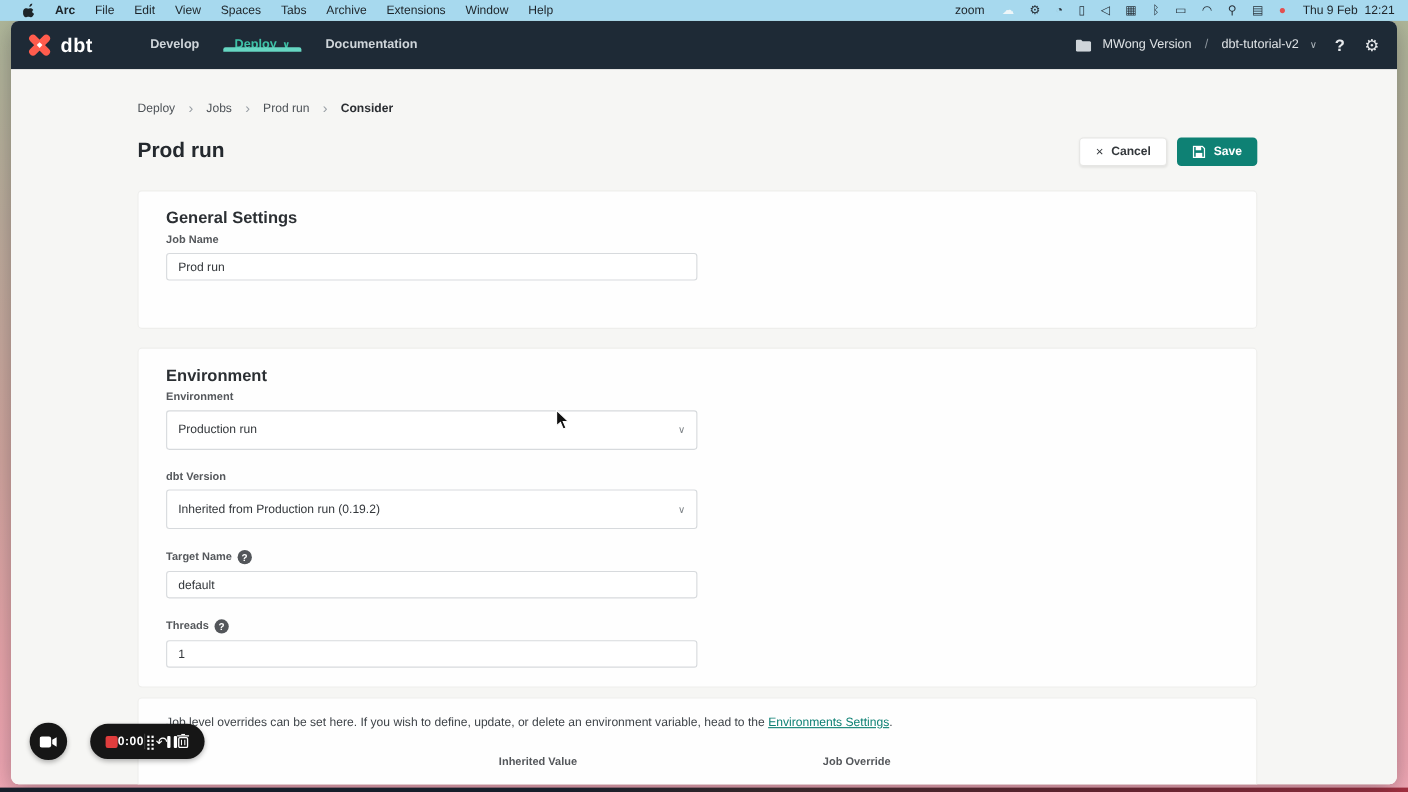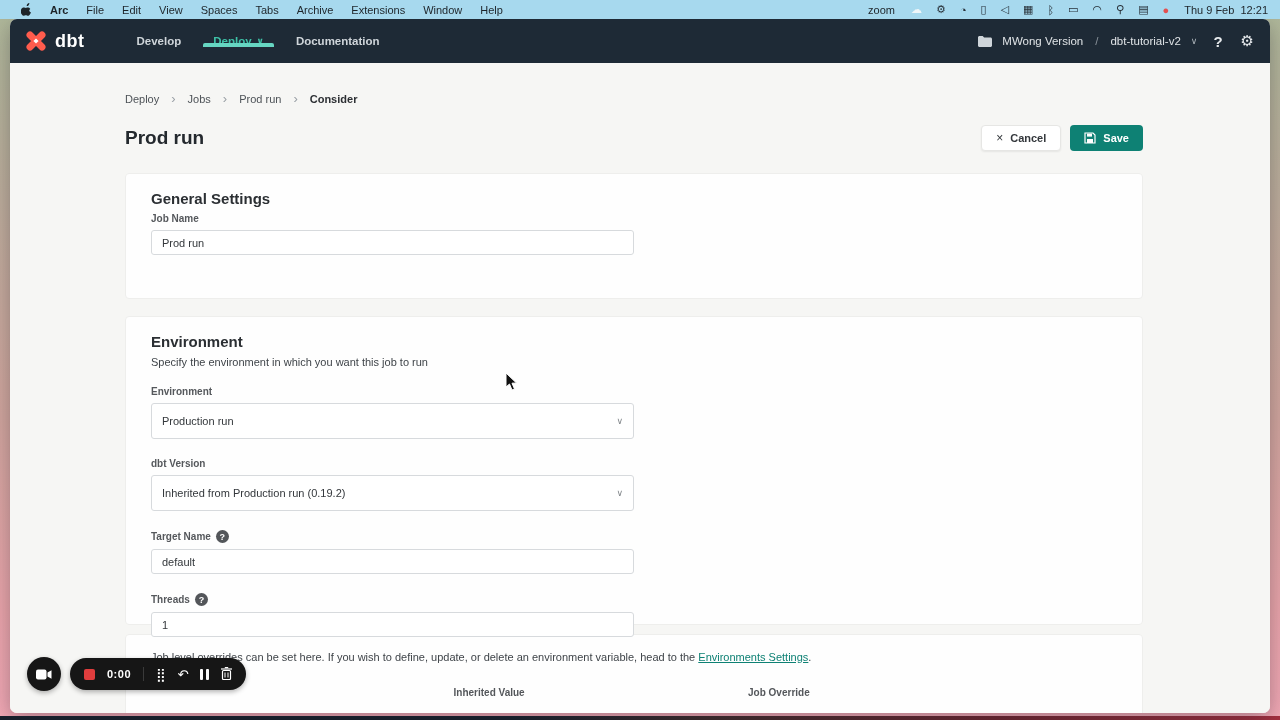--- a/index.html
+++ b/index.html
@@ -78,21 +78,21 @@
   .ev-table{ margin-top:10px; }
   .ev-head{ display:grid; grid-template-columns:20% 30% 30% 20%; font-size:10px; font-weight:700; color:#54575b; padding:6px 0; }
   .ev-head .hcell{ text-align:center; }
 
   
   .dock-strip{ position:absolute; left:0; right:0; bottom:0; height:4px; z-index:5;
     background:linear-gradient(90deg,#17202c 0%,#17202c 40%,#3d2a2b 55%,#6e2530 78%,#a53040 100%); }
 
   
   .rec-cam{ position:absolute; left:27px; top:657px; width:34px; height:34px; border-radius:50%; background:#161616; display:flex; align-items:center; justify-content:center; z-index:40; box-shadow:0 2px 5px rgba(0,0,0,.3); }
-  .rec-pill{ position:absolute; left:70px; top:658px; height:32px; border-radius:16px; background:#161616; display:flex; align-items:center; padding:0 14px; gap:12px; z-index:40; box-shadow:0 2px 5px rgba(0,0,0,.3); }
+  .rec-pill{ position:absolute; left:82px; top:658px; height:32px; border-radius:16px; background:#161616; display:flex; align-items:center; padding:0 14px; gap:0; z-index:40; box-shadow:0 2px 5px rgba(0,0,0,.3); }
   .rec-stop{ width:11px; height:11px; background:#e03d3d; border-radius:2px; }
   .rec-time{ color:#fff; font-size:11px; font-weight:700; letter-spacing:.5px; }
   .rec-div{ width:1px; height:14px; background:#3a3a3a; }
   .rec-ic{ color:#fff; font-size:13px; line-height:1; cursor:pointer; }
   .rec-pause{ display:inline-flex; gap:3px; }
   .rec-pause i{ width:3px; height:11px; background:#fff; border-radius:1px; display:block; }
 
   
   .cursor{ position:absolute; left:505px; top:372px; z-index:60; pointer-events:none; }
 </style>
@@ -201,21 +201,20 @@
     <div class="card card-general">
       <h3>General Settings</h3>
       <div class="field">
         <label>Job Name</label>
         <input class="tinput" type="text" readonly="" value="Prod run" style="">
       </div>
     </div>
 
     <div class="card card-environment">
       <h3>Environment</h3>
-      <div class="desc">Specify the environment in which you want this job to run</div>
 
       <div class="field">
         <label>Environment</label>
         <div class="tselect">
           <span>Production run</span>
           <span class="chev">∨</span>
         </div>
       </div>
 
       <div class="field">

